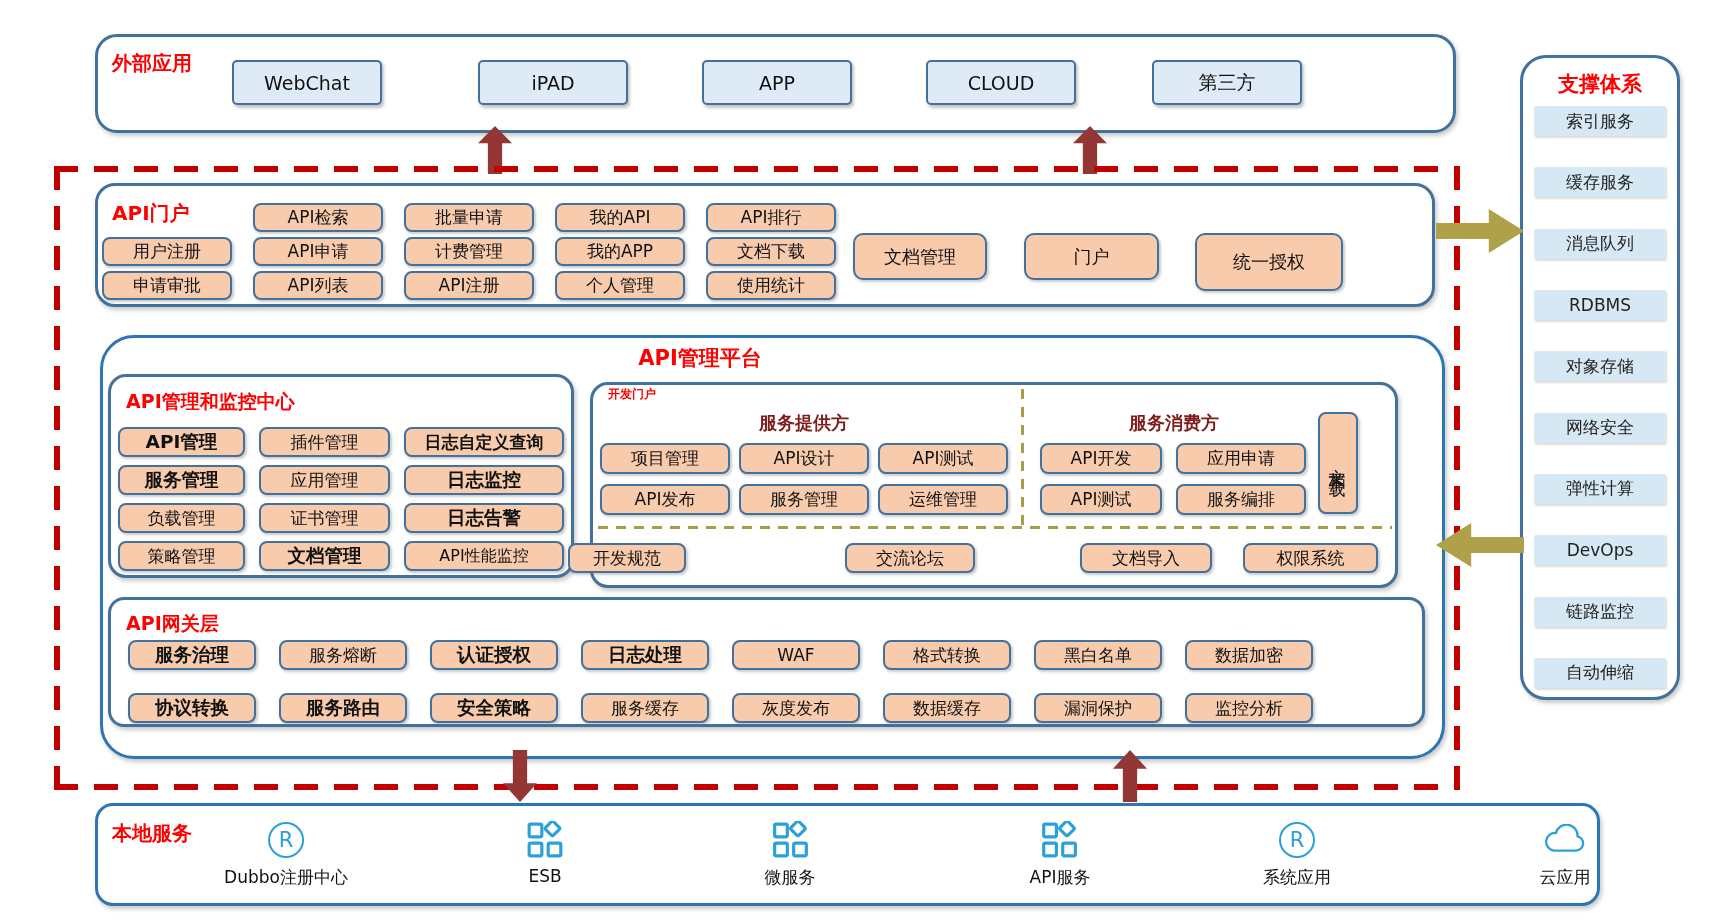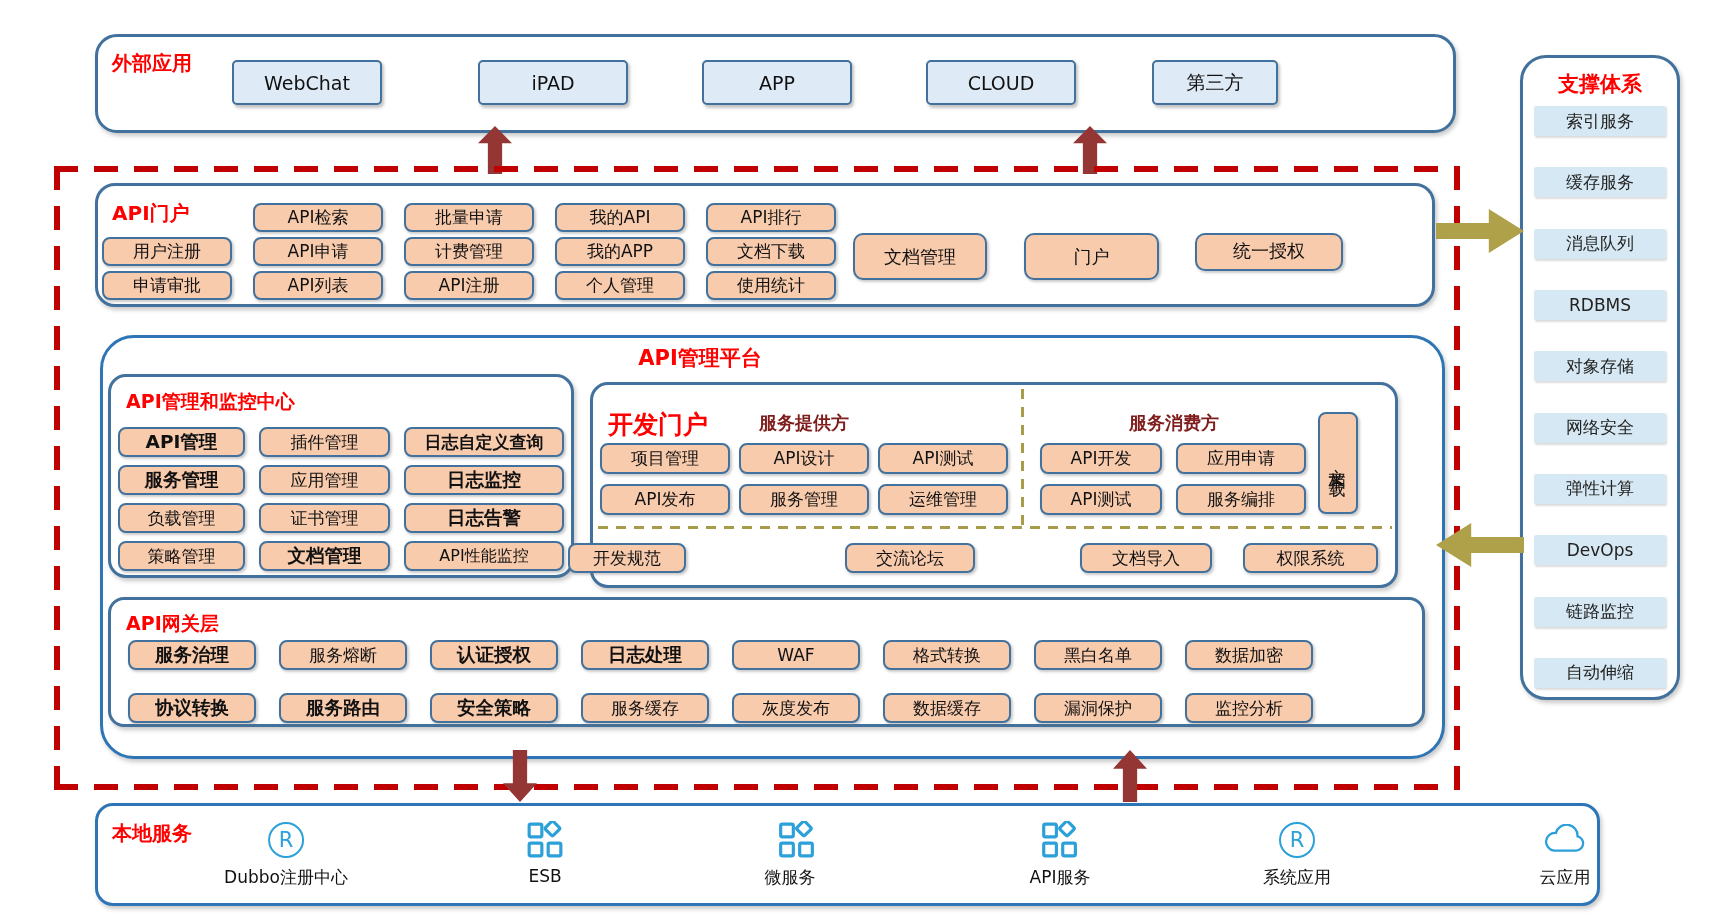--- a/index.html
+++ b/index.html
@@ -56,21 +56,21 @@
 <body>
 
 <div class="stage">
 
   <div class="box" style="left:95px;top:34px;width:1361px;height:99px;"></div>
   <div class="rlabel" style="left:112px;top:50px;">外部应用</div>
   <div class="app" style="left:232px;top:60px;width:150px;height:45px;">WebChat</div>
   <div class="app" style="left:478px;top:60px;width:150px;height:45px;">iPAD</div>
   <div class="app" style="left:926px;top:60px;width:150px;height:45px;">CLOUD</div>
   <div class="app" style="left:702px;top:60px;width:150px;height:45px;">APP</div>
-  <div class="app" style="left:1152px;top:60px;width:126px;height:45px;">第三方</div>
+  <div class="app" style="left:1152px;top:60px;width:150px;height:45px;">第三方</div>
 
   <div class="arrUp" style="left:478px;top:126px;width:34px;height:48px;"></div>
   <div class="arrUp" style="left:1073px;top:126px;width:34px;height:48px;"></div>
 
   <div class="dashH" style="left:54px;top:166px;width:1406px;"></div>
   <div class="dashH" style="left:54px;top:784px;width:1406px;"></div>
   <div class="dashV" style="left:54px;top:166px;height:624px;"></div>
   <div class="dashV" style="left:1454px;top:166px;height:624px;"></div>
 
   <div class="box" style="left:95px;top:183px;width:1340px;height:124px;border-radius:20px;"></div>
@@ -87,21 +87,21 @@
     <div class="btn">我的APP</div>
     <div class="btn">文档下载</div>
     <div class="btn">申请审批</div>
     <div class="btn">API列表</div>
     <div class="btn">API注册</div>
     <div class="btn">个人管理</div>
     <div class="btn">使用统计</div>
   </div>
   <div class="btn big abs" style="left:853px;top:233px;width:134px;height:47px;">文档管理</div>
   <div class="btn big abs" style="left:1024px;top:233px;width:135px;height:47px;">门户</div>
-  <div class="btn big abs" style="left:1195px;top:233px;width:148px;height:38px;font-family:Liberation Mono, monospace;">统一授权</div>
+  <div class="btn big abs" style="left:1195px;top:233px;width:148px;height:58px;">统一授权</div>
 
   <div class="box bright" style="left:100px;top:335px;width:1345px;height:424px;border-radius:34px;"></div>
   <div class="rlabel" style="left:540px;top:344px;width:320px;text-align:center;font-size:21px;">API管理平台</div>
 
   <div class="box" style="left:108px;top:374px;width:466px;height:204px;border-radius:18px;"></div>
   <div class="rlabel" style="left:126px;top:389px;font-size:19px;">API管理和监控中心</div>
   <div class="grid" style="left:118px;top:427px;grid-template-columns:127px 131px 160px;column-gap:14px;grid-auto-rows:30px;row-gap:8px;">
     <div class="btn bold">API管理</div>
     <div class="btn">插件管理</div>
     <div class="btn bold" style="font-size:17px;">日志自定义查询</div>
@@ -110,21 +110,21 @@
     <div class="btn bold">日志监控</div>
     <div class="btn">负载管理</div>
     <div class="btn">证书管理</div>
     <div class="btn bold">日志告警</div>
     <div class="btn">策略管理</div>
     <div class="btn bold">文档管理</div>
     <div class="btn" style="font-size:16px;">API性能监控</div>
   </div>
 
   <div class="box" style="left:590px;top:382px;width:808px;height:206px;border-radius:18px;"></div>
-  <div class="rlabel" style="left:608px;top:408px;font-size:25px;">开发门户</div>
+  <div class="rlabel" style="left:608px;top:386px;font-size:12px;">开发门户</div>
   <div class="hdr" style="left:704px;top:411px;width:200px;">服务提供方</div>
   <div class="hdr" style="left:1074px;top:411px;width:200px;">服务消费方</div>
   <div class="odashV" style="left:1021px;top:389px;height:138px;"></div>
   <div class="grid" style="left:600px;top:443px;grid-template-columns:repeat(3,130px);column-gap:9px;grid-auto-rows:31px;row-gap:10px;">
     <div class="btn">项目管理</div>
     <div class="btn">API设计</div>
     <div class="btn">API测试</div>
     <div class="btn">API发布</div>
     <div class="btn">服务管理</div>
     <div class="btn">运维管理</div>
@@ -179,21 +179,21 @@
     <div class="iconbox">
       <svg width="38" height="38" viewBox="0 0 24 24" fill="none" stroke="#2BA0D9" stroke-width="2">
         <rect x="2" y="2" width="8" height="8" rx="1"></rect>
           <rect x="13.2" y="1.2" width="7" height="7" rx="1" transform="rotate(45 16.7 4.7)"></rect>
         <rect x="2" y="14" width="8" height="8" rx="1"></rect>
           <rect x="14" y="14" width="8" height="8" rx="1"></rect>
       </svg>
     </div>
     <div class="lbl">ESB</div>
   </div>
-  <div class="svc" style="left:790px;top:820px;align-items:flex-end;">
+  <div class="svc" style="left:790px;top:820px;">
     <div class="iconbox">
       <svg width="38" height="38" viewBox="0 0 24 24" fill="none" stroke="#2BA0D9" stroke-width="2">
         <rect x="2" y="2" width="8" height="8" rx="1"></rect>
           <rect x="13.2" y="1.2" width="7" height="7" rx="1" transform="rotate(45 16.7 4.7)"></rect>
         <rect x="2" y="14" width="8" height="8" rx="1"></rect>
           <rect x="14" y="14" width="8" height="8" rx="1"></rect>
       </svg>
     </div>
     <div class="lbl">微服务</div>
   </div>

